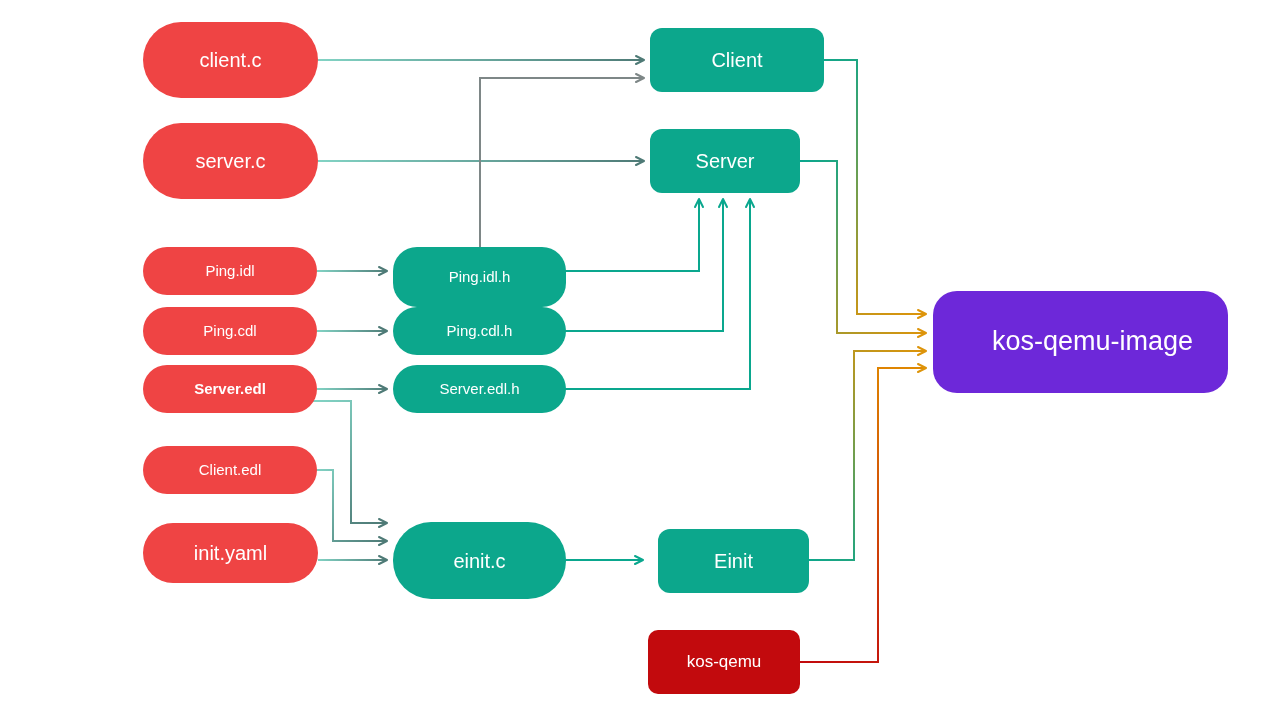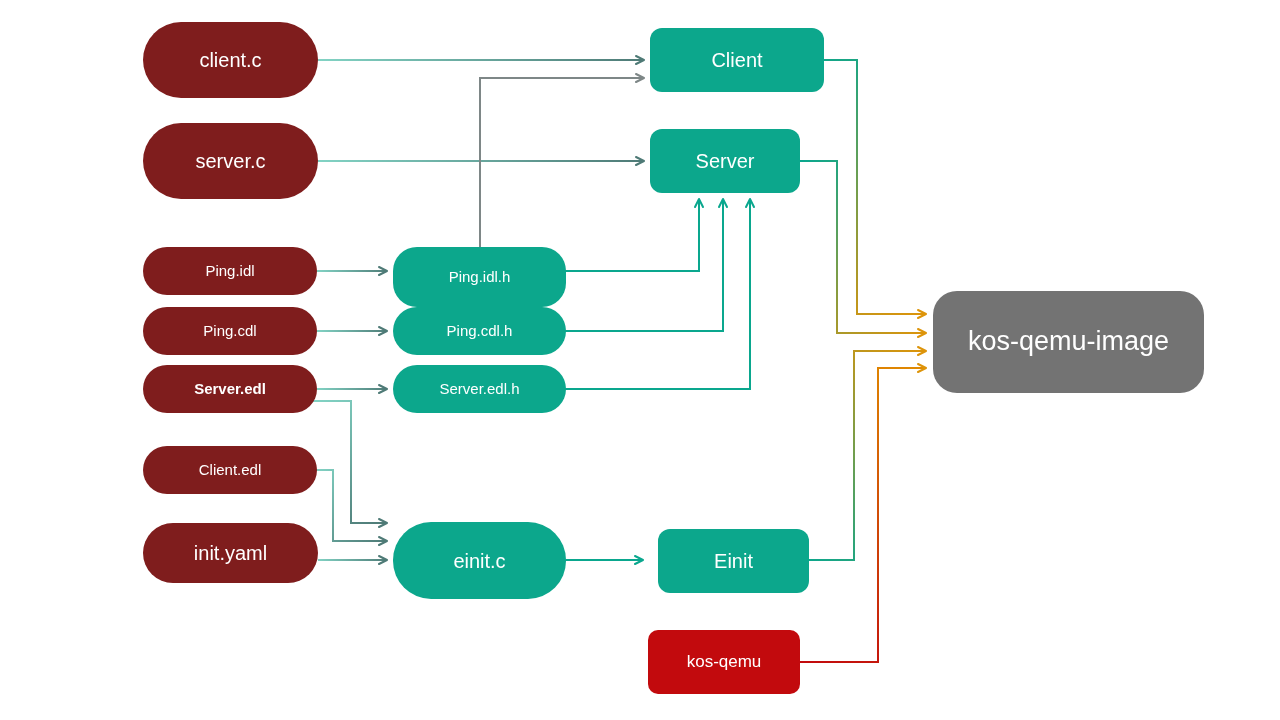--- a/index.html
+++ b/index.html
@@ -12,25 +12,25 @@
   }
   svg.edges{position:absolute;left:0;top:0;}
   .node{
     position:absolute;
     display:flex;align-items:center;justify-content:center;
     color:#ffffff;
     text-align:center;
     line-height:1.1;
     user-select:none;
   }
-  .src{background:#7f1d1d;}
+  .src{background:#ef4444;}
   .gen{background:#0ca78c;}
   .prog{background:#0ca78c;}
   .qemu{background:#c20a0d;}
-  .image{background:#737373;}
+  .image{background:#6d28d9;padding-left:24px;}
   .r38{border-radius:38px;}
   .r24{border-radius:24px;}
   .r12{border-radius:12px;}
   .r10{border-radius:10px;}
   .fs27{font-size:27px;}
   .fs20{font-size:20px;}
   .fs17{font-size:17px;}
   .fs15{font-size:15px;}
 </style>
 </head>

